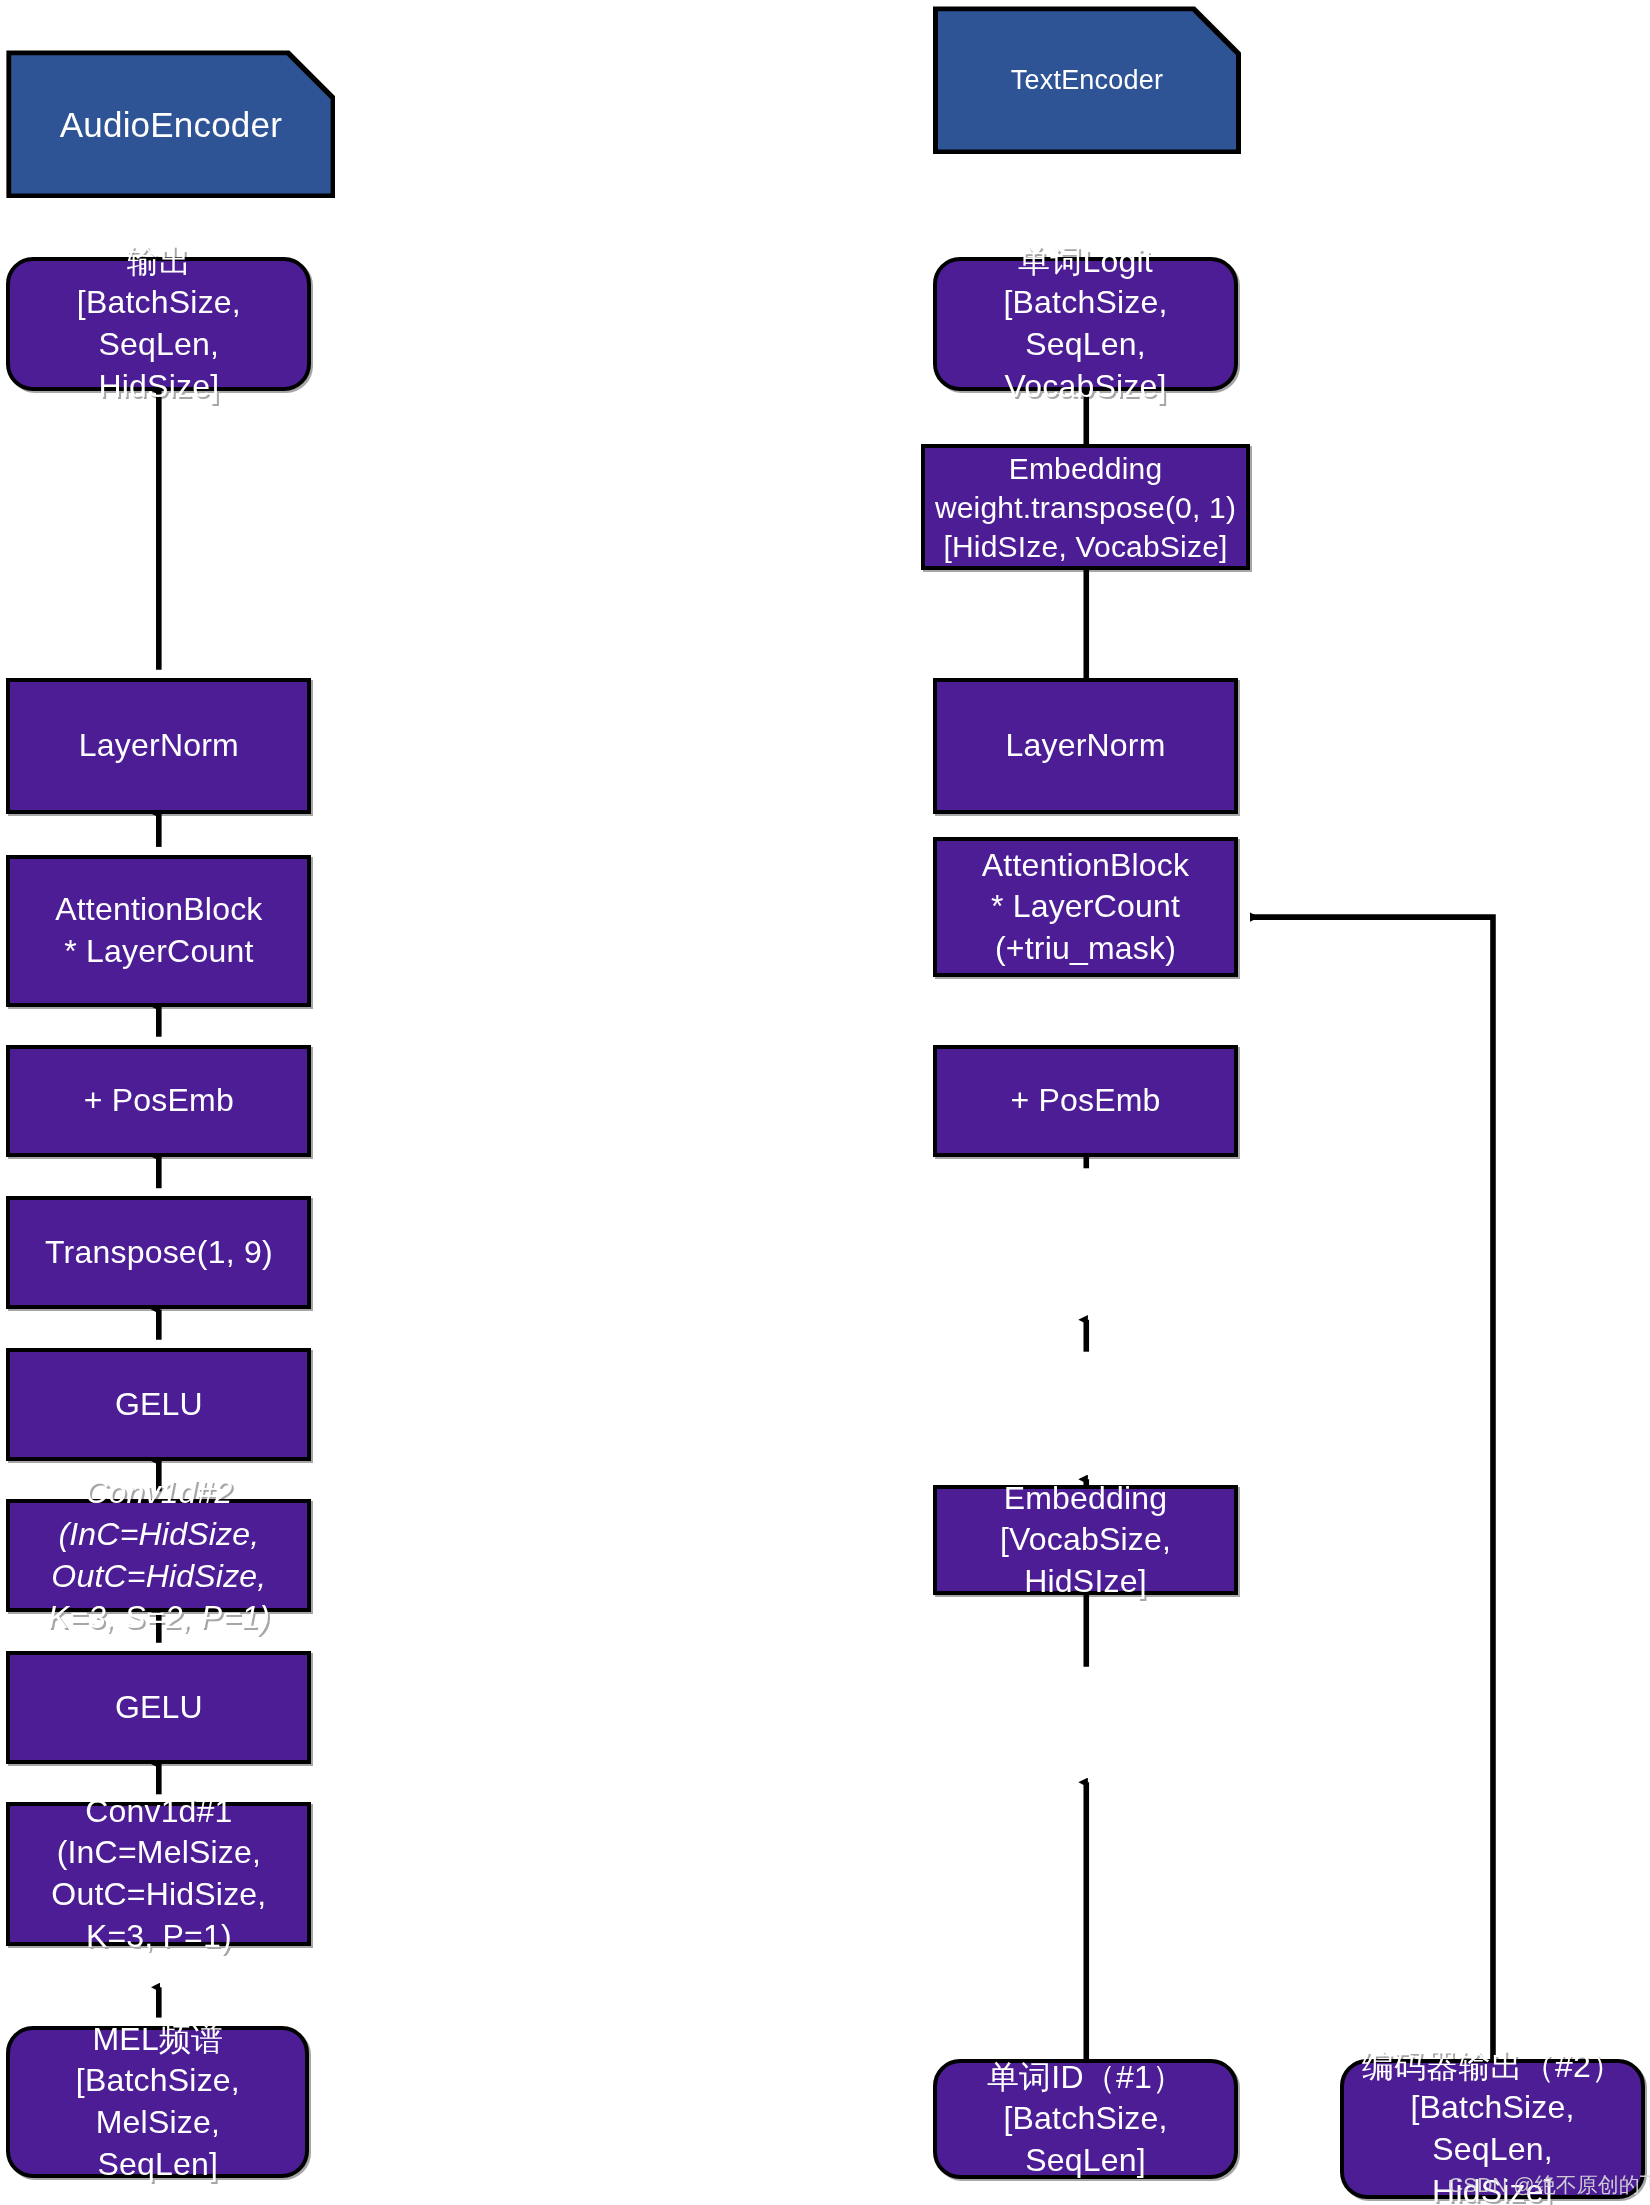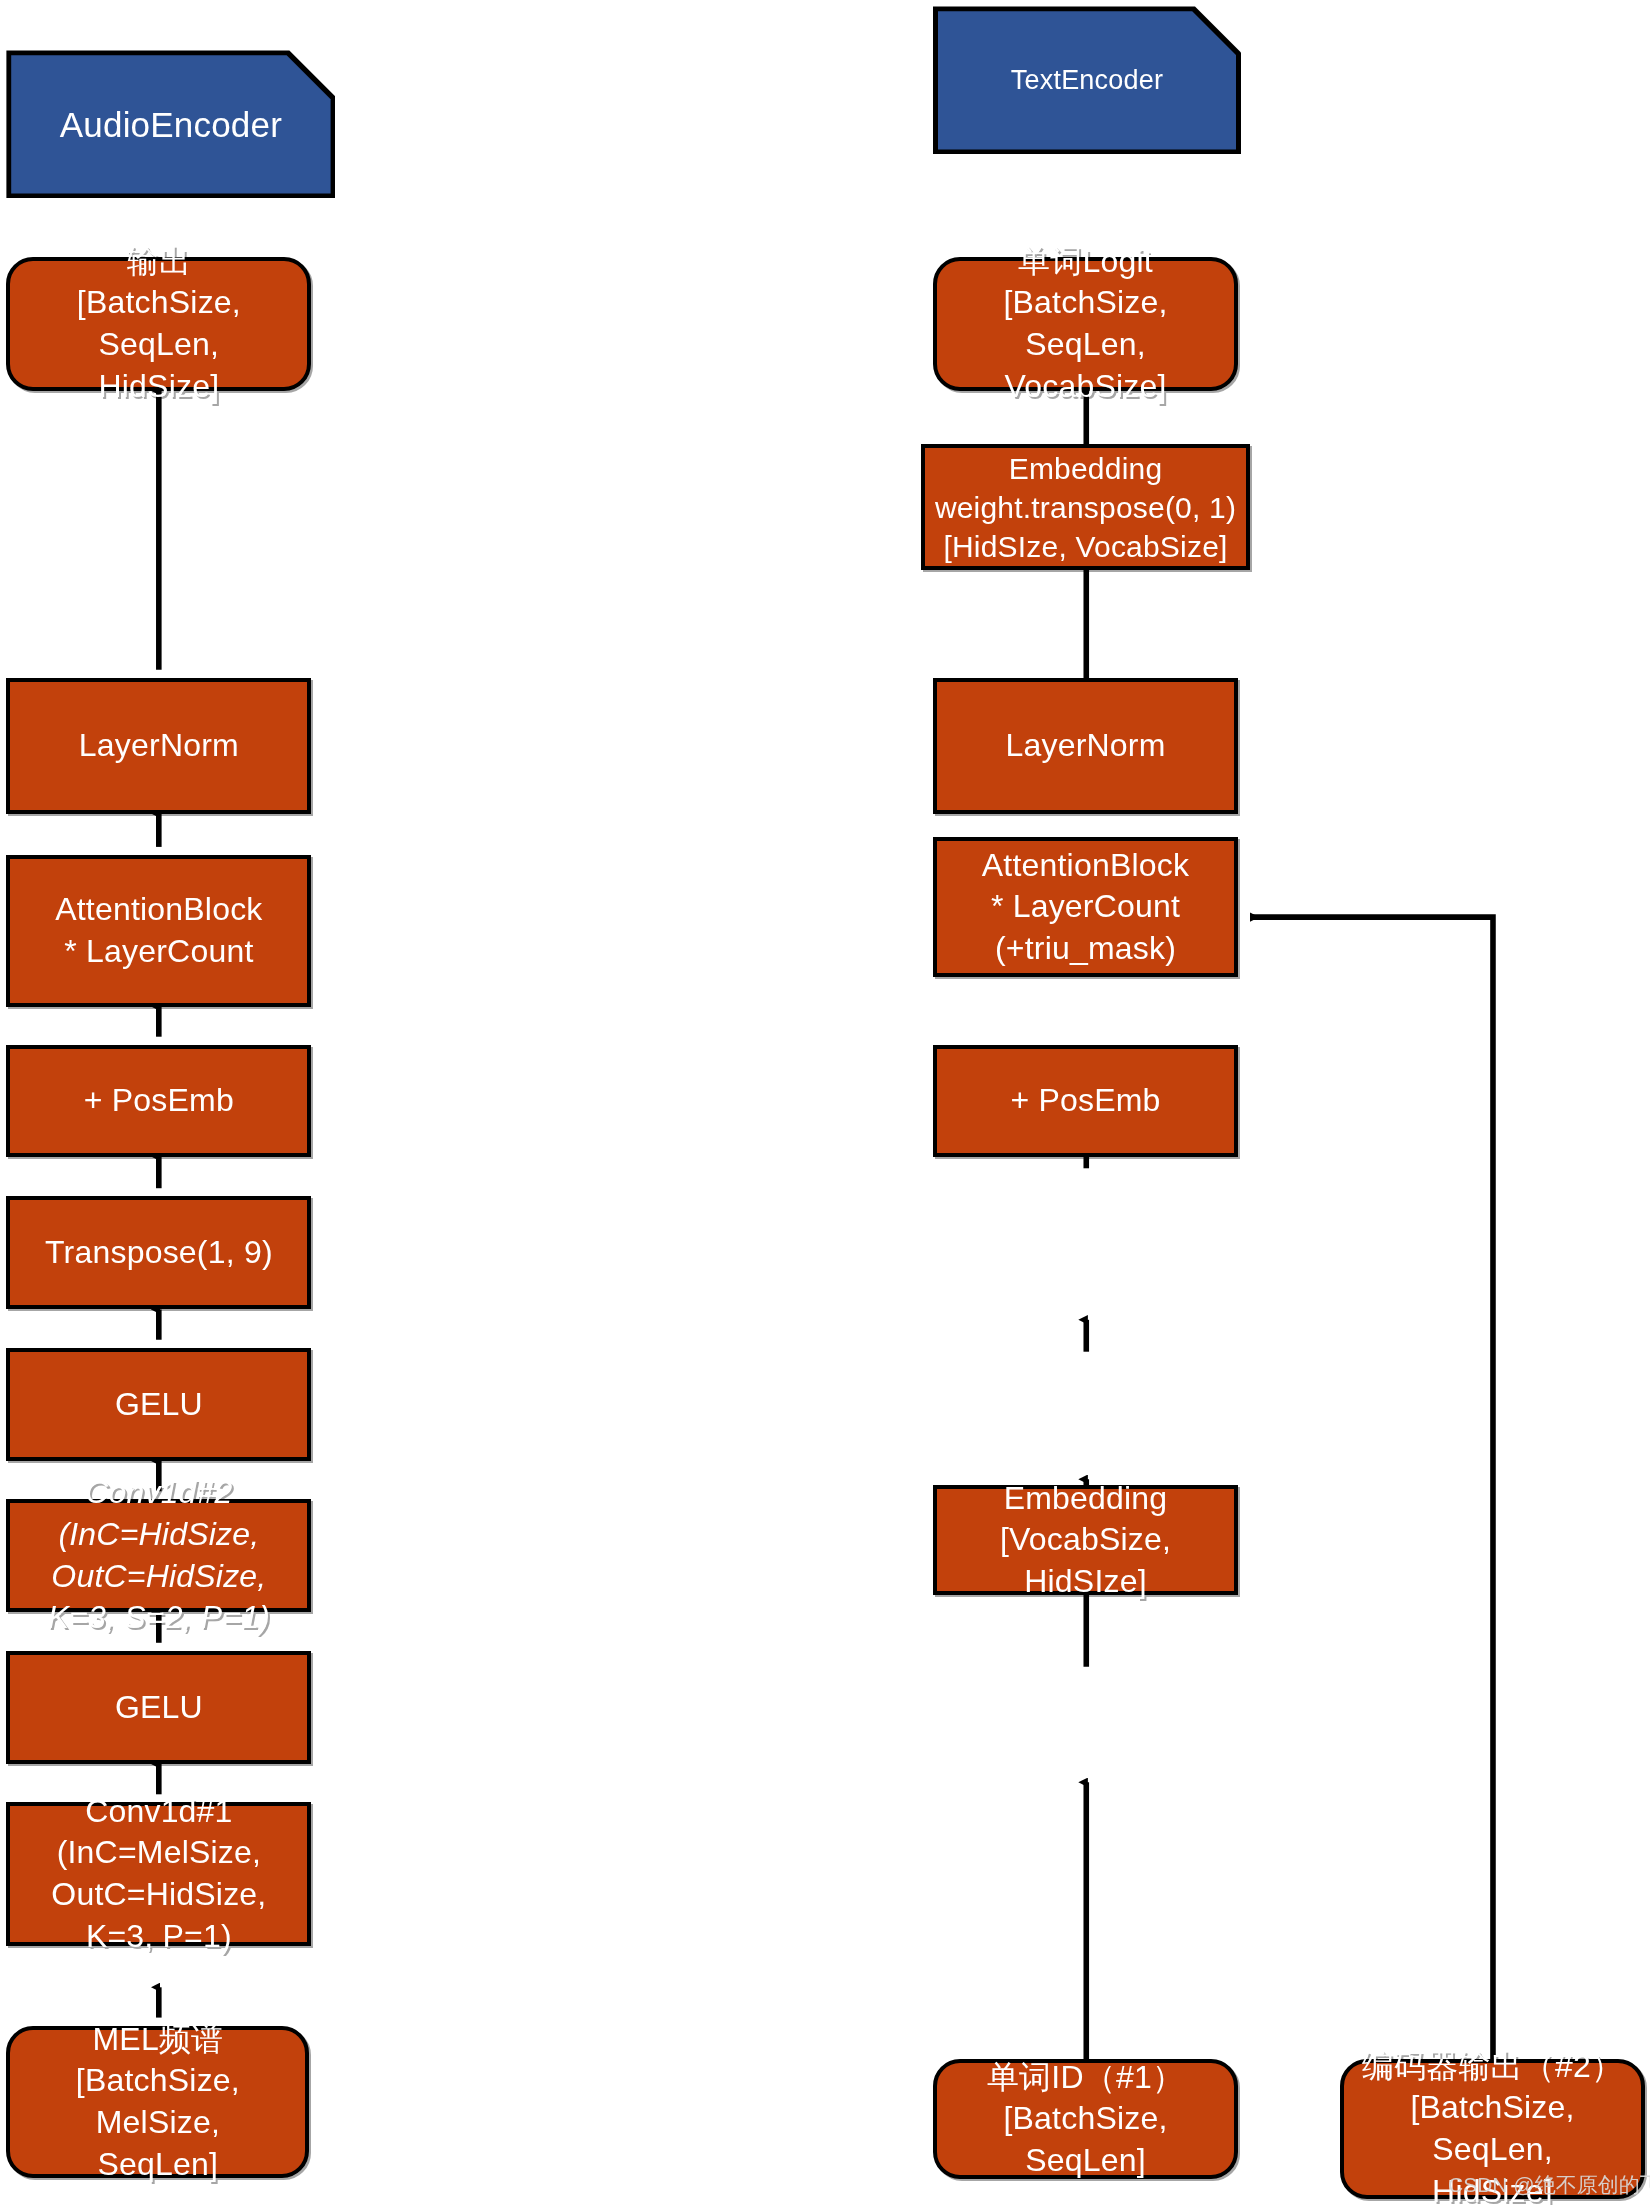--- a/index.html
+++ b/index.html
@@ -16,21 +16,21 @@
     width: 1651px;
     height: 2205px;
     background: #ffffff;
     overflow: hidden;
   }
 
   
   .node {
     position: absolute;
     box-sizing: border-box;
-    background: #c2410c;
+    background: #4c1d95;
     border: 4.8px solid #000000;
     color: #ffffff;
     display: flex;
     align-items: center;
     justify-content: center;
     text-align: center;
     font-size: 32px;
     line-height: 1.30;
     letter-spacing: 0.2px;
     font-weight: 400;

